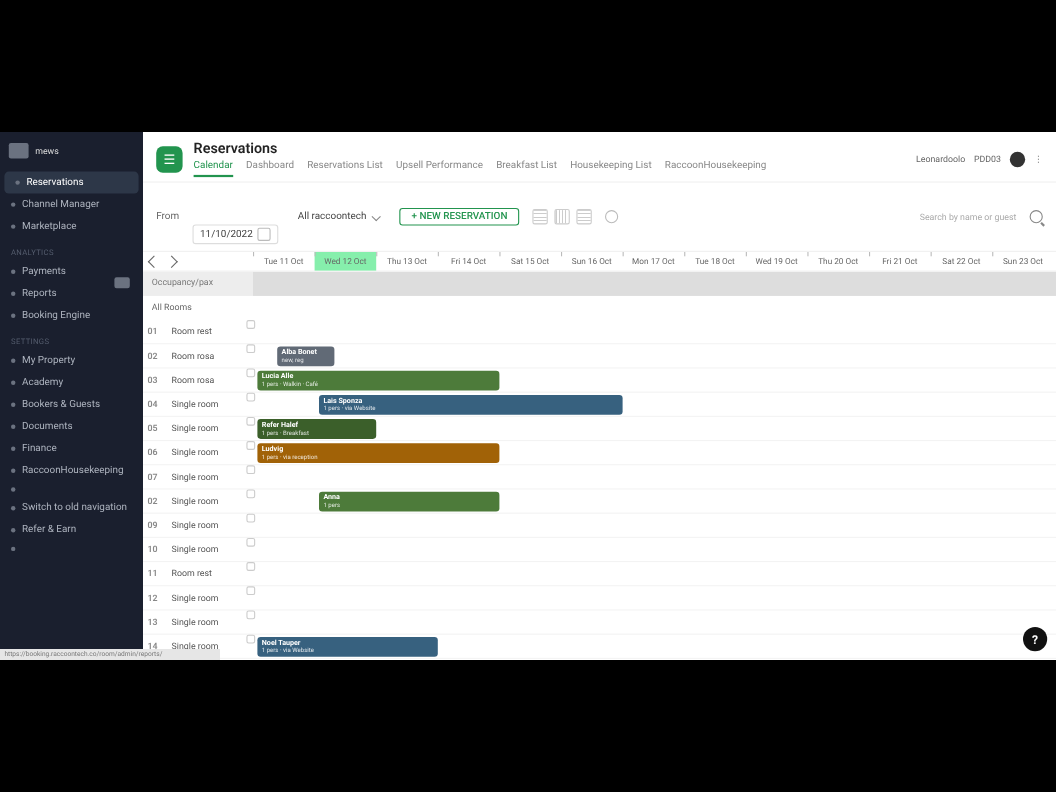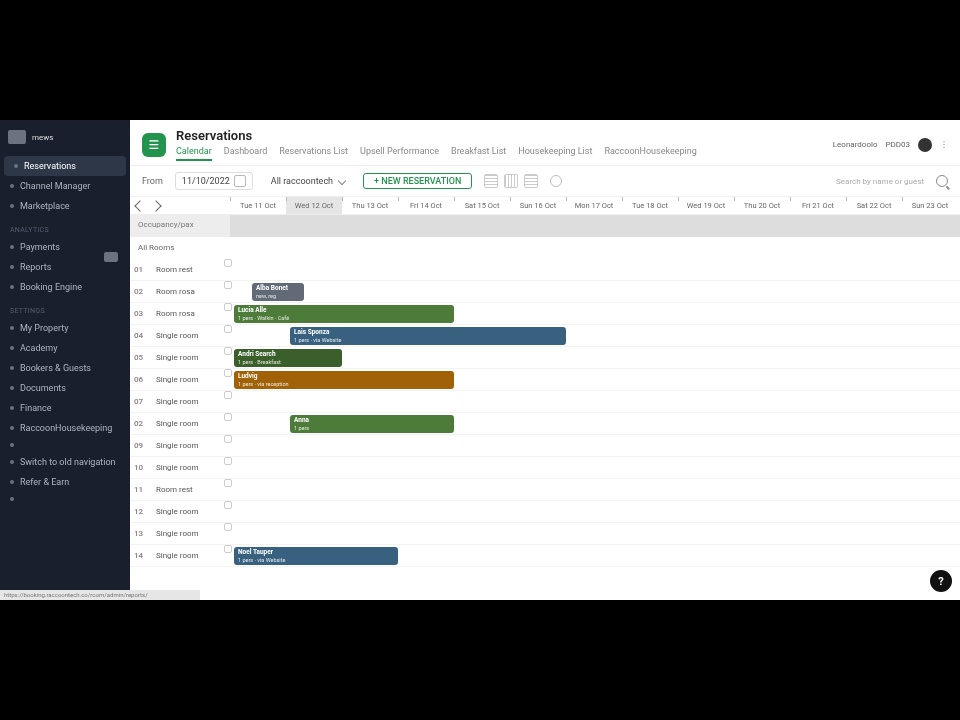--- a/index.html
+++ b/index.html
@@ -25,21 +25,21 @@
 .page-title { font-size: 13px; font-weight: 600; color: #222; }
 .tabs { display: flex; gap: 12px; font-size: 9px; margin-top: 3px; }
 .tab { color: #888; cursor: pointer; padding-bottom: 3px; }
 .tab.active { color: #22944e; border-bottom: 2px solid #22944e; }
 .header-right { display: flex; align-items: center; gap: 8px; font-size: 8px; color: #666; text-align: center; }
 .avatar { width: 14px; height: 14px; background: #333; border-radius: 50%; }
 
 
 .toolbar { display: flex; align-items: center; padding: 6px 12px; gap: 12px; font-size: 9px; border-bottom: 1px solid #f0f0f0; }
 .tb-label { color: #666; }
-.tb-date { border: 1px solid #ddd; padding: 2px 6px; border-radius: 3px; color: #444; display: flex; gap: 4px; align-items: center; }
+.tb-date { border: 1px solid #ddd; padding: 2px 6px; border-radius: 3px; color: #444; display: flex; gap: 4px; align-items: center; margin-top: 32px; }
 .tb-cal { width: 12px; height: 12px; border: 1px solid #bbb; border-radius: 2px; }
 .tb-filter { color: #444; padding: 2px 6px; display: flex; align-items: center; gap: 6px; }
 .tb-filter-caret { width: 6px; height: 6px; border-right: 1px solid #888; border-bottom: 1px solid #888; transform: rotate(45deg); }
 .tb-new { border: 1px solid #22944e; color: #22944e; padding: 2px 10px; border-radius: 3px; font-weight: 500; }
 .tb-view-icons { display: flex; gap: 6px; }
 .vicn { width: 14px; height: 14px; border: 1px solid #ccc; border-radius: 2px; background: repeating-linear-gradient(to bottom,#ccc 0 1px, transparent 1px 3px); }
 .vicn2 { width: 14px; height: 14px; background: repeating-linear-gradient(to right,#ccc 0 1px, transparent 1px 3px); border: 1px solid #ccc; border-radius: 2px; }
 .tb-gear { width: 12px; height: 12px; border: 1px solid #bbb; border-radius: 50%; }
 .tb-spacer { flex: 1; }
 .tb-search-text { color: #aaa; font-size: 8px; }
@@ -47,21 +47,21 @@
 .tb-search-icon::after { content: ""; position: absolute; width: 4px; height: 1.5px; background: #888; bottom: -2px; right: -3px; transform: rotate(45deg); }
 
 
 .cal { flex: 1; overflow: auto; position: relative; }
 .cal-header { display: flex; position: sticky; top: 0; background: #fff; z-index: 10; border-bottom: 1px solid #eee; }
 .cal-left { width: 100px; flex-shrink: 0; display: flex; align-items: center; padding: 3px 6px; gap: 8px; }
 .cal-nav { width: 8px; height: 8px; border-top: 1.5px solid #666; border-left: 1.5px solid #666; cursor: pointer; }
 .cal-nav.prev { transform: rotate(-45deg); }
 .cal-nav.next { transform: rotate(135deg); }
 .cal-day { width: 56px; text-align: center; font-size: 7.5px; color: #666; padding: 4px 2px; flex-shrink: 0; position: relative; }
-.cal-day.today { background: #e5e5e5; }
+.cal-day.today { background: #86efac; }
 .day-tick { width: 1px; height: 4px; background: #bbb; position: absolute; left: 0; top: 0; }
 
 .group-row { display: flex; background: #ededed; height: 22px; }
 .group-label { width: 100px; font-size: 8px; color: #777; padding: 5px 8px; flex-shrink: 0; }
 .group-rest { flex: 1; background: #ddd; }
 
 .room-row { display: flex; border-bottom: 1px solid #f3f3f3; height: 22px; position: relative; }
 .room-label { width: 94px; flex-shrink: 0; display: flex; padding: 0 4px; align-items: center; gap: 6px; font-size: 8px; color: #555; }
 .room-num { font-weight: 600; color: #888; width: 16px; }
 .room-lock { width: 8px; height: 8px; border: 1px solid #ccc; border-radius: 2px; flex-shrink: 0; margin-right: 2px; }
@@ -276,21 +276,21 @@
               <div class="resv c-blue" style="left: 56px; width: 276px;"><strong>Lais Sponza</strong><span class="g">1 pers · via Website</span></div>
             </div>
           </div>
           <div class="room-row">
             <div class="room-label">
               <span class="room-num">05</span>
               <span>Single room</span>
             </div>
             <div class="room-lock"></div>
             <div class="room-track">
-              <div class="resv c-dgreen" style="left: 0px; width: 108px;"><strong>Andri Search</strong><span class="g">1 pers · Breakfast</span></div>
+              <div class="resv c-dgreen" style="left: 0px; width: 108px;"><strong>Refer Halef</strong><span class="g">1 pers · Breakfast</span></div>
             </div>
           </div>
           <div class="room-row">
             <div class="room-label">
               <span class="room-num">06</span>
               <span>Single room</span>
             </div>
             <div class="room-lock"></div>
             <div class="room-track">
               <div class="resv c-brown" style="left: 0px; width: 220px;"><strong>Ludvig</strong><span class="g">1 pers · via reception</span></div>

